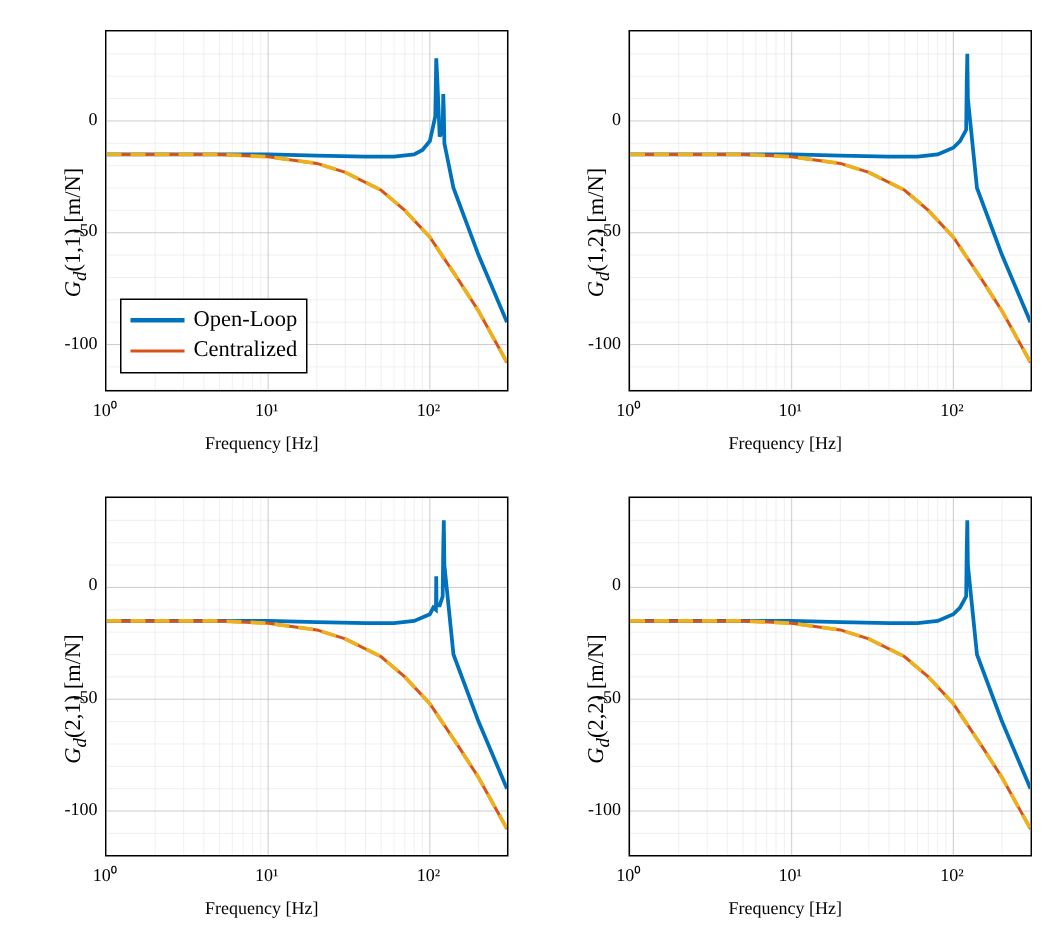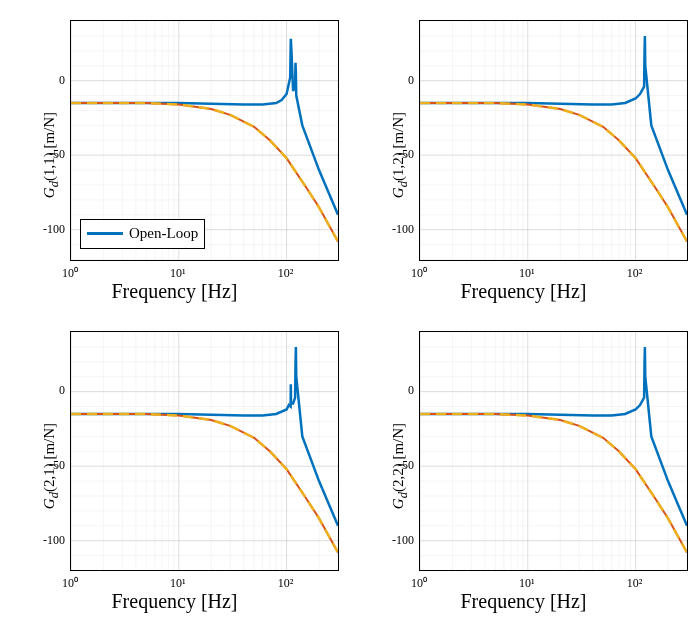--- a/index.html
+++ b/index.html
@@ -43,21 +43,21 @@
     transform: translateY(-50%) rotate(-90deg);
     transform-origin: center;
     font-size: 15px;
     white-space: nowrap;
   }
   .xlabel {
     position: absolute;
     bottom: 8px;
     left: 50%;
     transform: translateX(-50%);
-    font-size: 20px;
+    font-size: 12px;
   }
   .xtick {
     position: absolute;
     bottom: 30px;
     font-size: 12px;
     transform: translateX(-50%);
     text-align: right;
   }
   .ytick {
     position: absolute;
@@ -143,20 +143,24 @@
           <path d="M0.00 82.16 L32.45 82.16 L75.34 82.16 L107.79 83.65 L140.23 88.13 L159.21 94.11 L183.13 106.06 L198.88 119.50 L215.57 137.43 L234.55 165.81 L248.02 186.72 L267.00 221.07 " class="curve-centralized"></path>
           <path d="M0.00 82.16 L32.45 82.16 L75.34 82.16 L107.79 83.65 L140.23 88.13 L159.21 94.11 L183.13 106.06 L198.88 119.50 L215.57 137.43 L234.55 165.81 L248.02 186.72 L267.00 221.07 " class="curve-svd"></path>
         </svg></div>
     <div class="ylabel"><i>G</i><sub><i>d</i></sub>(1,1) [m/N]</div>
     <div class="xlabel">Frequency [Hz]</div>
     <div class="legend-box" style="left:80px; bottom:62px;margin-top:15px;">
       <div class="legend-row">
           <div class="legend-swatch sw-openloop"></div>
           <span>Open-Loop</span>
         </div>
+      <div class="legend-row">
+          <div class="legend-swatch sw-centralized"></div>
+          <span>Centralized</span>
+        </div>
     </div>
   <div class="xtick" style="left: 70px;">10⁰</div>
       <div class="xtick" style="left: 177.786px;">10¹</div>
       <div class="xtick" style="left: 285.573px;">10²</div>
       <div class="ytick" style="top: 229.125px;">-100</div>
       <div class="ytick" style="top: 154.438px;">-50</div>
       <div class="ytick" style="top: 79.75px;">0</div>
     </div>
   <div class="panel">
     <div class="plot-area"><svg class="plot-svg" width="100%" height="100%" preserveAspectRatio="none" viewBox="0 0 267 239">

